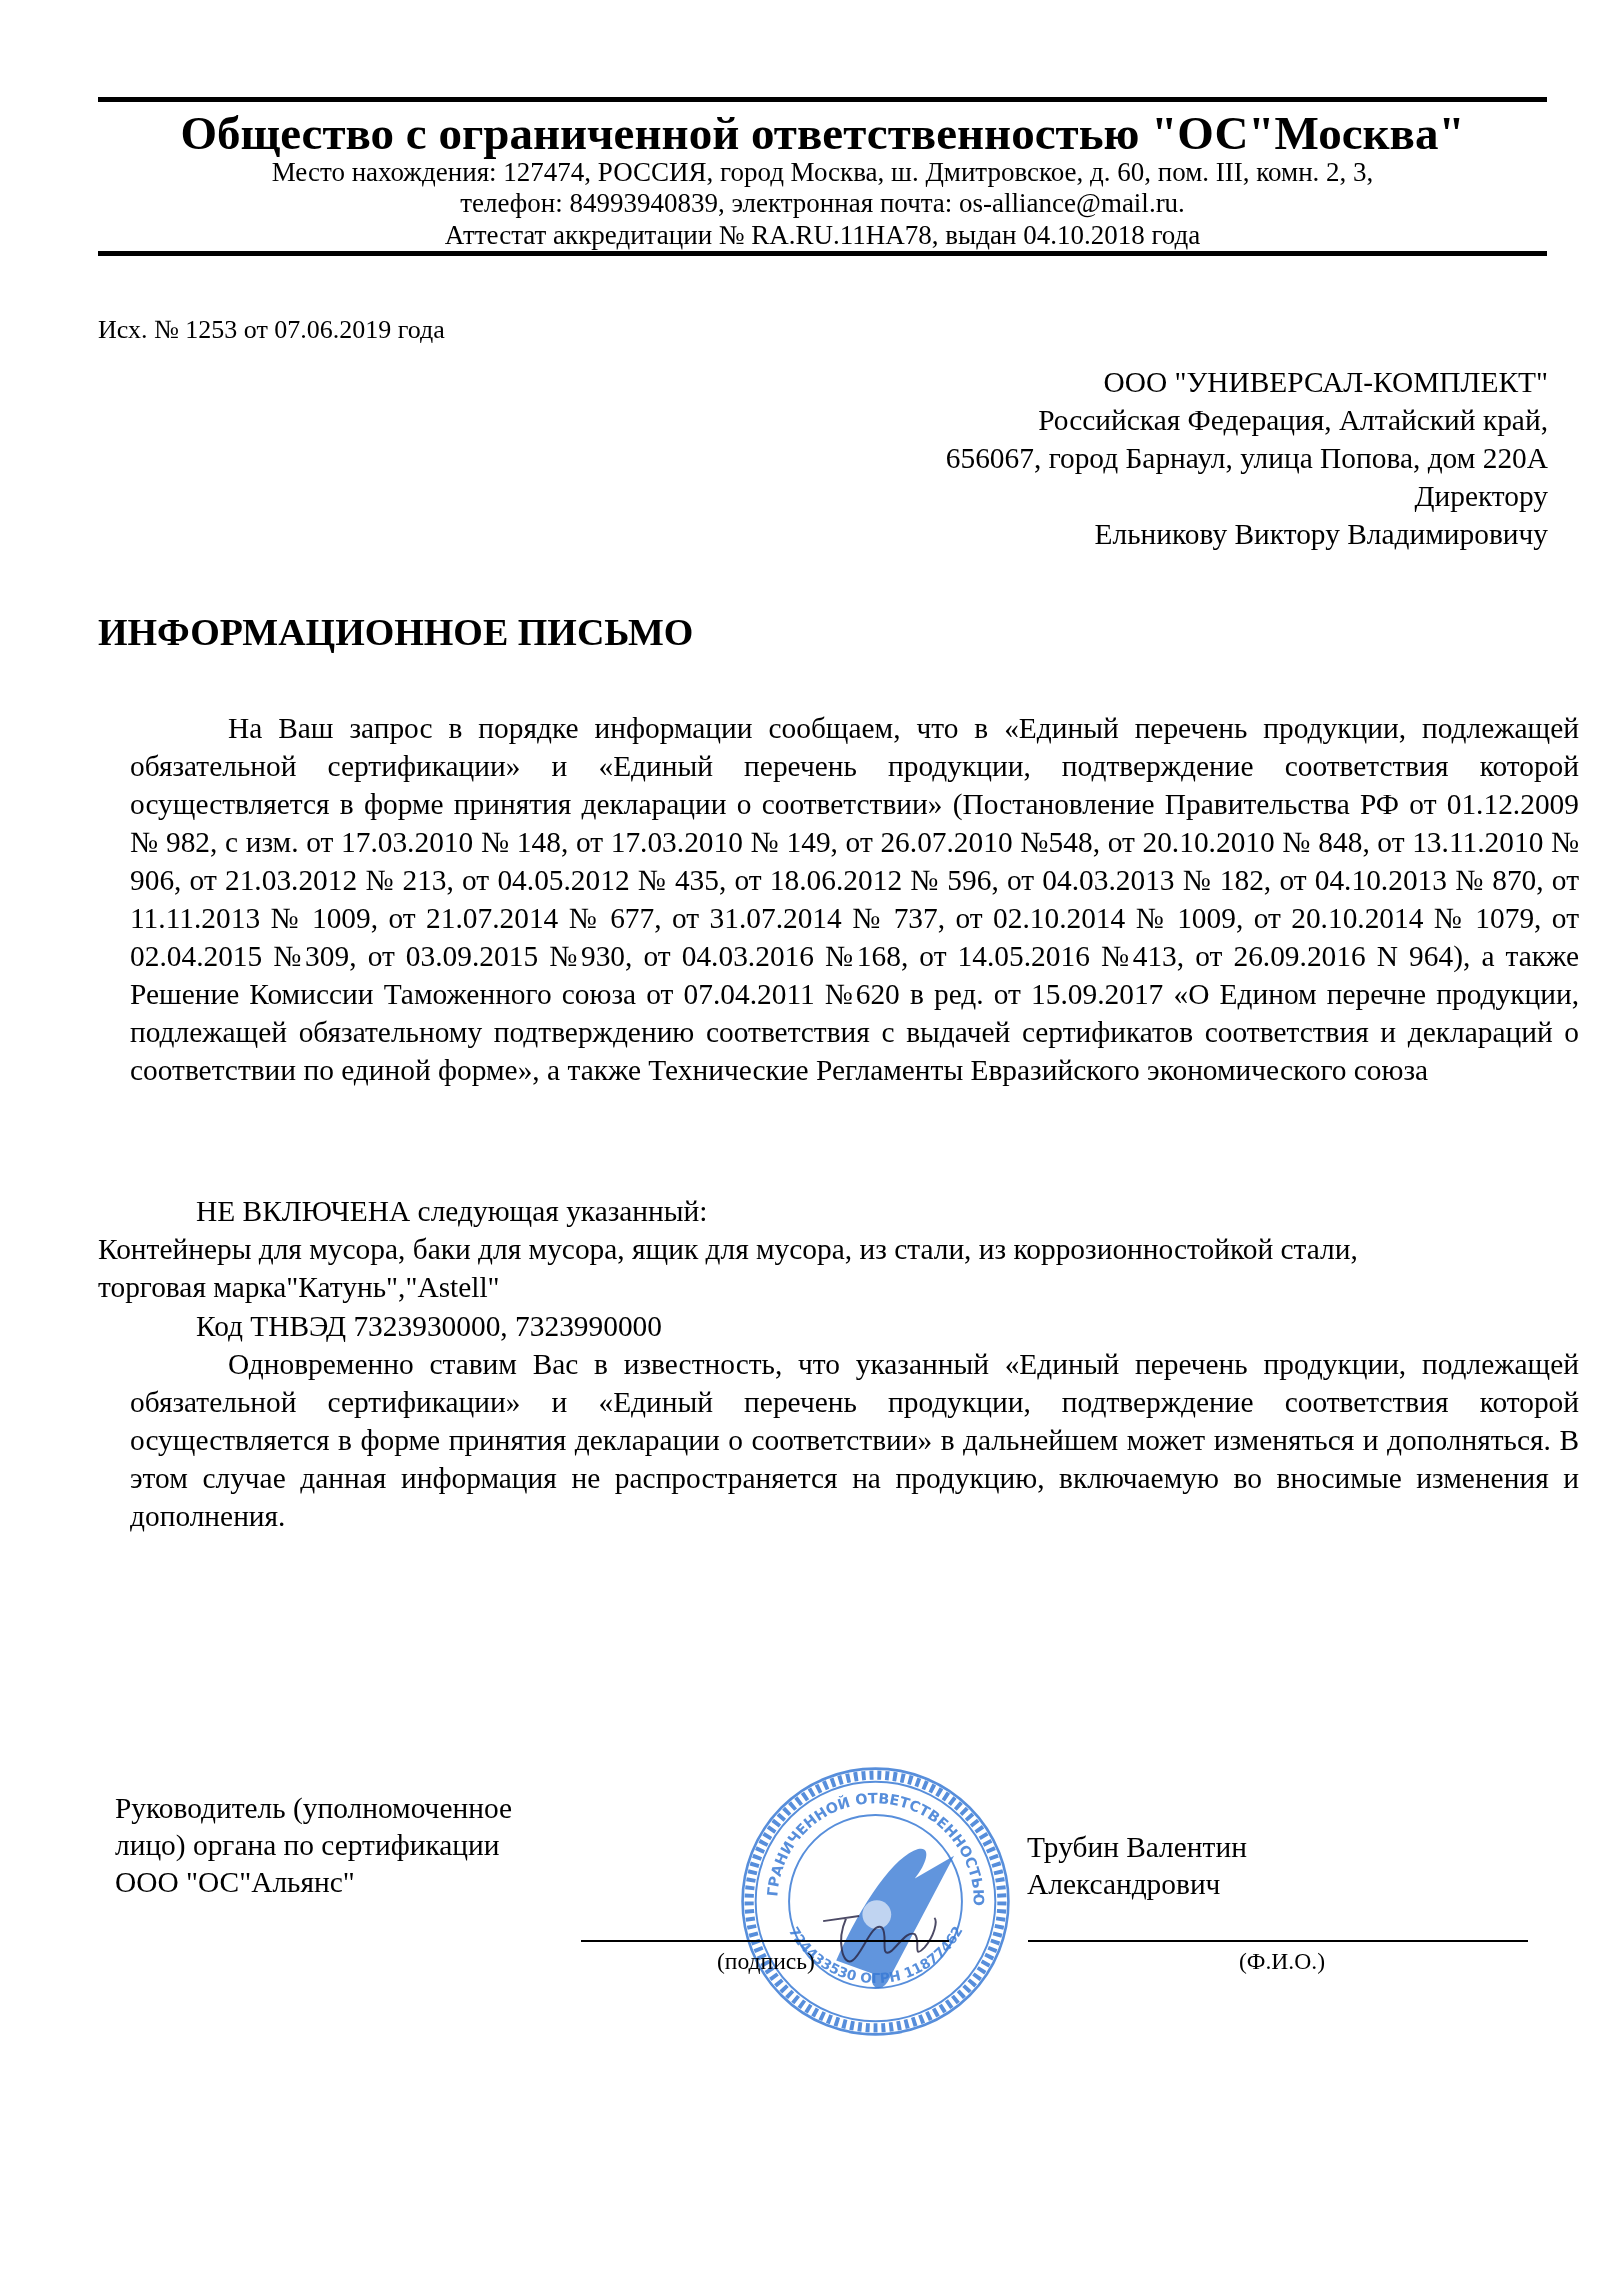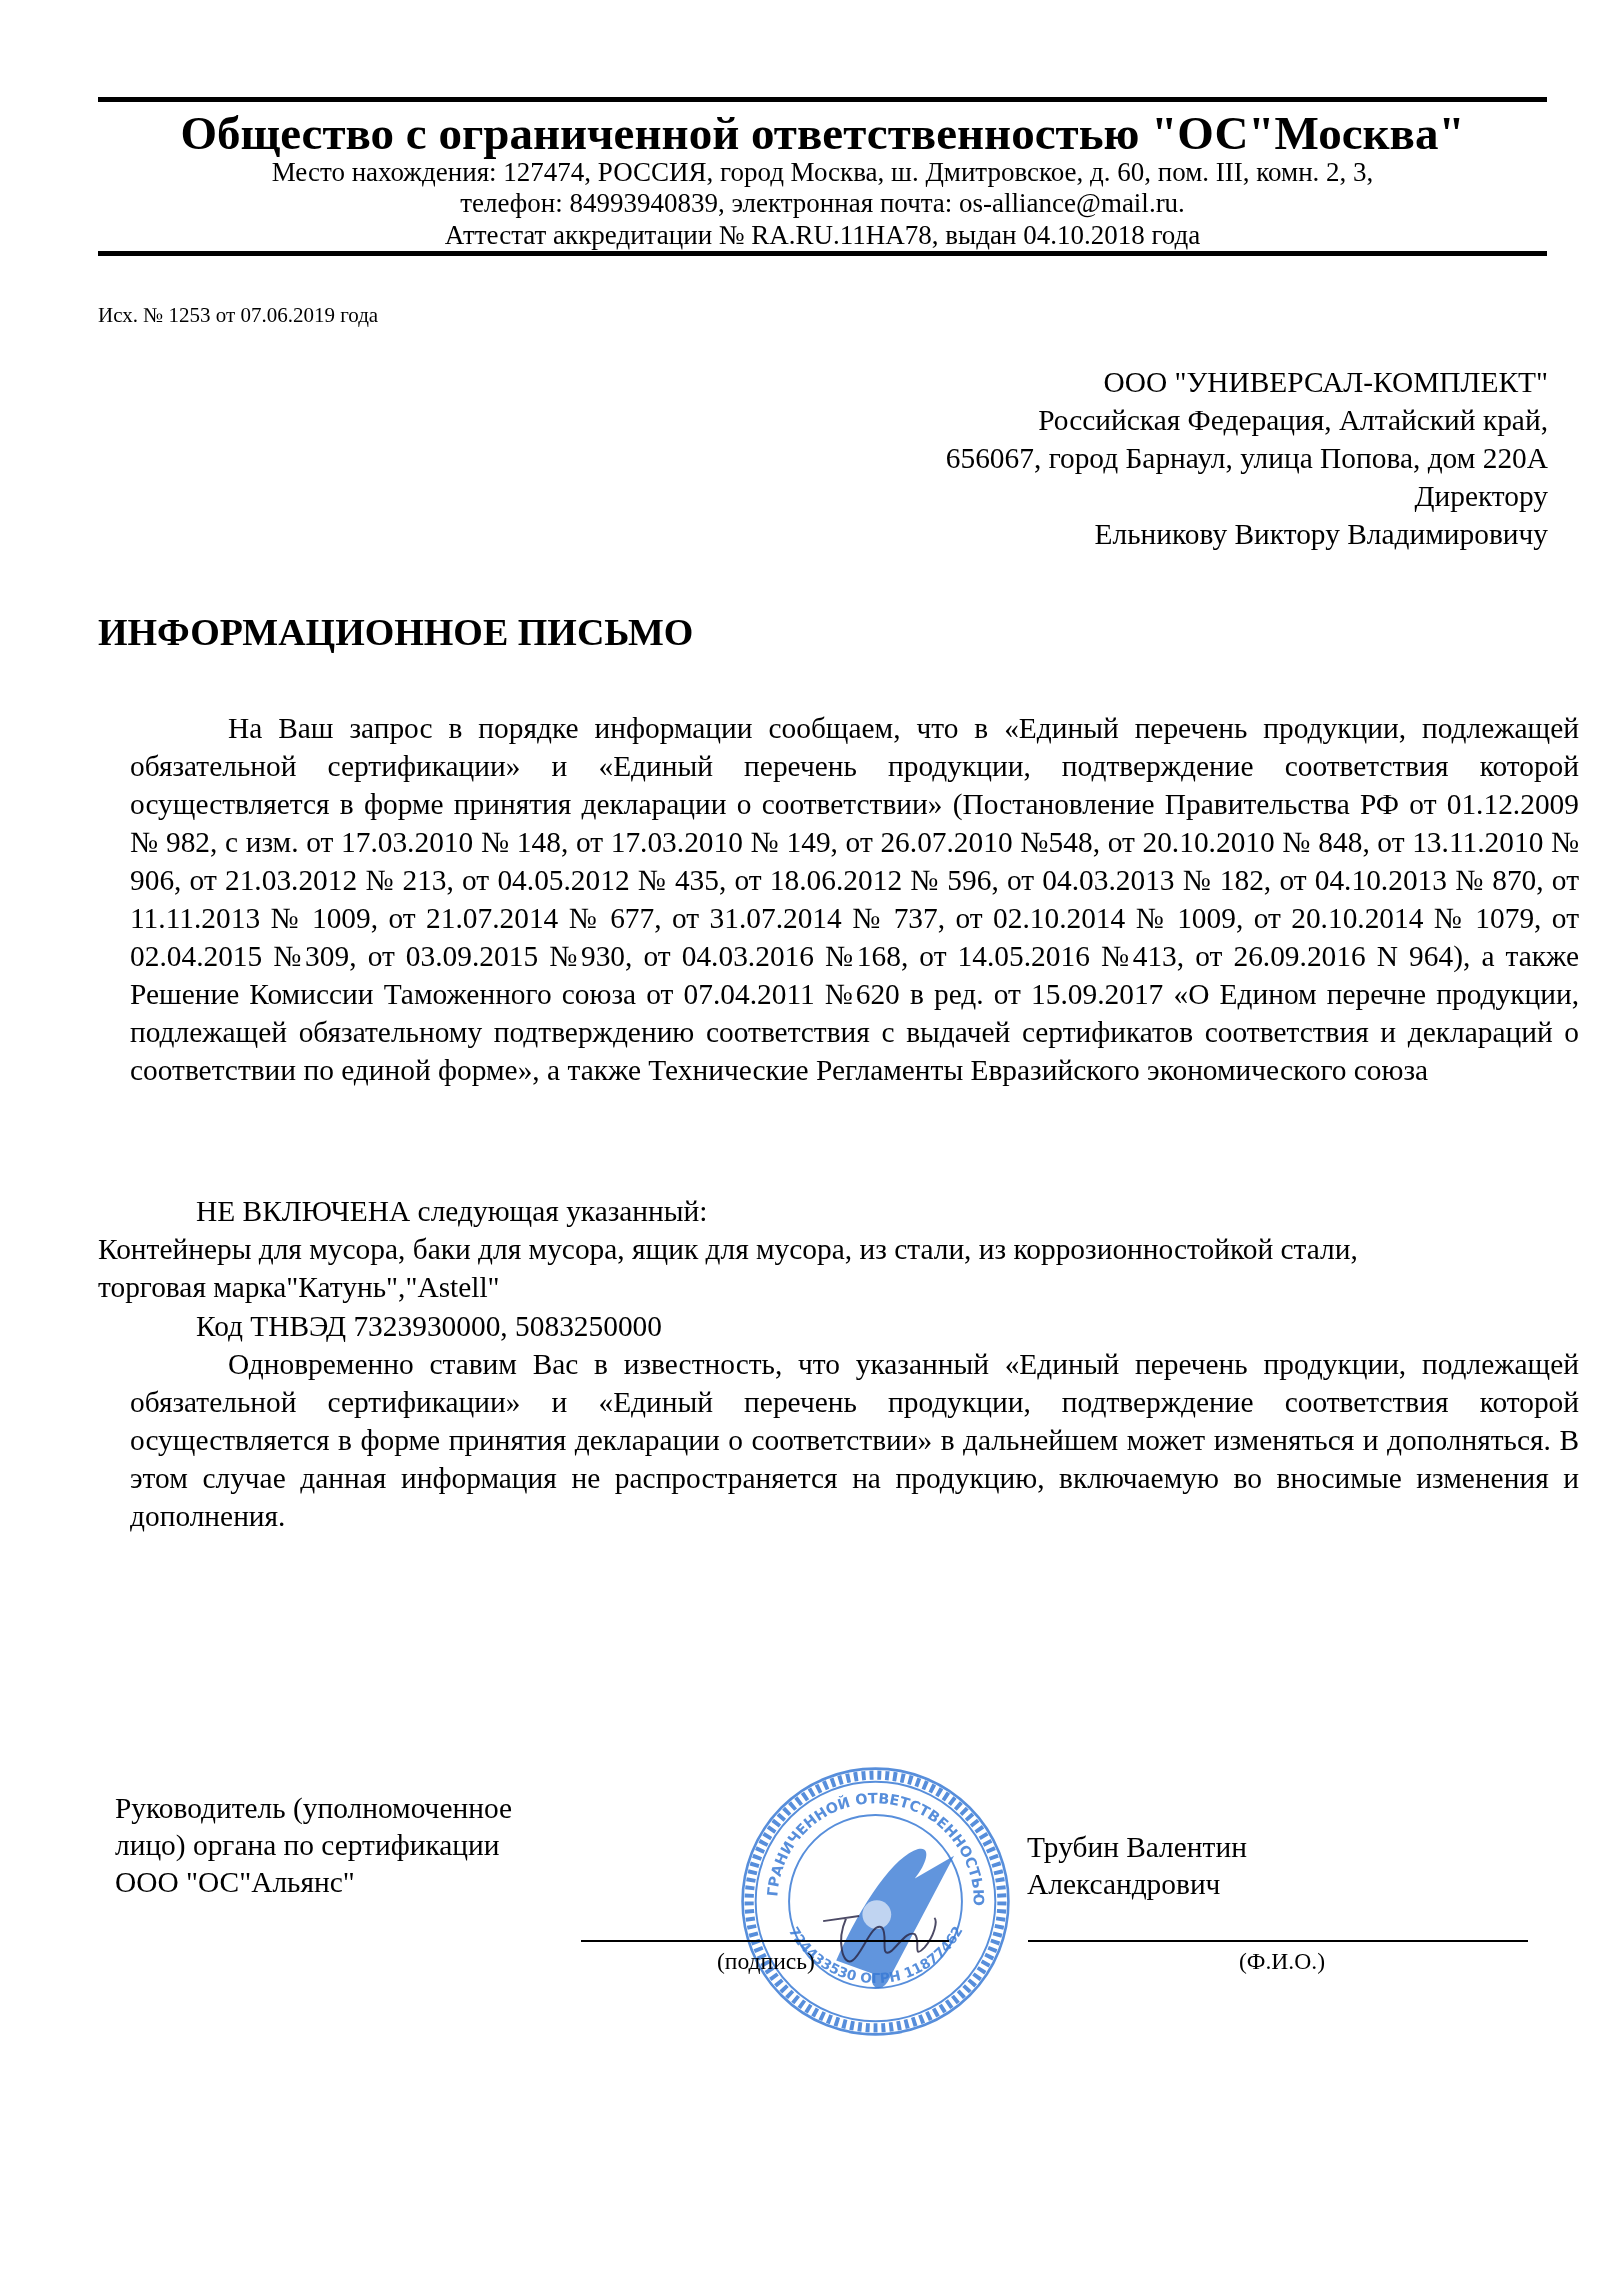--- a/index.html
+++ b/index.html
@@ -11,21 +11,21 @@
   .rule { position: absolute; left: 98px; width: 1449px; height: 4.6px; background: #000; }
   .hdr-title {
     position: absolute; left: 98px; width: 1449px; top: 105px;
     text-align: center; font-weight: bold; font-size: 47px; line-height: 56px;
     white-space: nowrap;
   }
   .hdr-line {
     position: absolute; left: 98px; width: 1449px; text-align: center;
     font-size: 27px; line-height: 31px; white-space: nowrap;
   }
-  .outgoing { position: absolute; left: 98px; top: 298px; font-size: 21px; line-height: 35px; white-space: nowrap; }
+  .outgoing { position: absolute; left: 98px; top: 312px; font-size: 26px; line-height: 35px; white-space: nowrap; }
   .recipient { position: absolute; right: 75px; top: 363px; text-align: right; font-size: 29.4px; line-height: 38px; }
   .recipient div { white-space: nowrap; }
   .heading {
     position: absolute; left: 98px; width: 1449px; top: 609px; text-align: left;
     font-weight: bold; font-size: 38px; line-height: 46px;
   }
   .body-text {
     position: absolute; left: 98px; width: 1449px; font-size: 29.4px; line-height: 38px;
     text-align: justify; text-align-last: left; margin-left: 32px;
   }
@@ -60,21 +60,21 @@
 
 <div class="heading">ИНФОРМАЦИОННОЕ ПИСЬМО</div>
 
 <div class="body-text indent" style="top:709px;">На Ваш запрос в порядке информации сообщаем, что в «Единый перечень продукции, подлежащей обязательной сертификации» и «Единый перечень продукции, подтверждение соответствия которой осуществляется в форме принятия декларации о соответствии» (Постановление Правительства РФ от 01.12.2009 № 982, с изм. от 17.03.2010 № 148, от 17.03.2010 № 149, от 26.07.2010 №548, от 20.10.2010 № 848, от 13.11.2010 № 906, от 21.03.2012 № 213, от 04.05.2012 № 435, от 18.06.2012 № 596, от 04.03.2013 № 182, от 04.10.2013 № 870, от 11.11.2013 № 1009, от 21.07.2014 № 677, от 31.07.2014 № 737, от 02.10.2014 № 1009, от 20.10.2014 № 1079, от 02.04.2015 №309, от 03.09.2015 №930, от 04.03.2016 №168, от 14.05.2016 №413, от 26.09.2016 N 964), а также Решение Комиссии Таможенного союза от 07.04.2011 №620 в ред. от 15.09.2017 «О Едином перечне продукции, подлежащей обязательному подтверждению соответствия с выдачей сертификатов соответствия и деклараций о соответствии по единой форме», а также Технические Регламенты Евразийского экономического союза</div>
 
 <div class="plain" style="top:1192px; padding-left:98px; box-sizing:border-box;">
   <span>НЕ ВКЛЮЧЕНА</span><span> следующая указанный:</span>
 </div>
 <div class="plain" style="top:1230px;">Контейнеры для мусора, баки для мусора, ящик для мусора, из стали,  из коррозионностойкой стали,</div>
 <div class="plain" style="top:1268px;">торговая марка"Катунь","Astell"</div>
-<div class="plain" style="top:1307px; padding-left:98px; box-sizing:border-box;">Код ТНВЭД 7323930000, 5083250000</div>
+<div class="plain" style="top:1307px; padding-left:98px; box-sizing:border-box;">Код ТНВЭД 7323930000, 7323990000</div>
 
 <div class="body-text indent" style="top:1345px;">Одновременно ставим Вас в известность, что указанный «Единый перечень продукции, подлежащей обязательной сертификации» и «Единый перечень продукции, подтверждение соответствия которой осуществляется в форме принятия декларации о соответствии» в дальнейшем может изменяться и дополняться. В этом случае данная информация не распространяется на продукцию, включаемую во вносимые изменения и дополнения.</div>
 
 <div class="sig-left">
   <div>Руководитель (уполномоченное</div>
   <div>лицо) органа по сертификации</div>
   <div>ООО "ОС"Альянс"</div>
 </div>
 
 <div class="sig-right">

